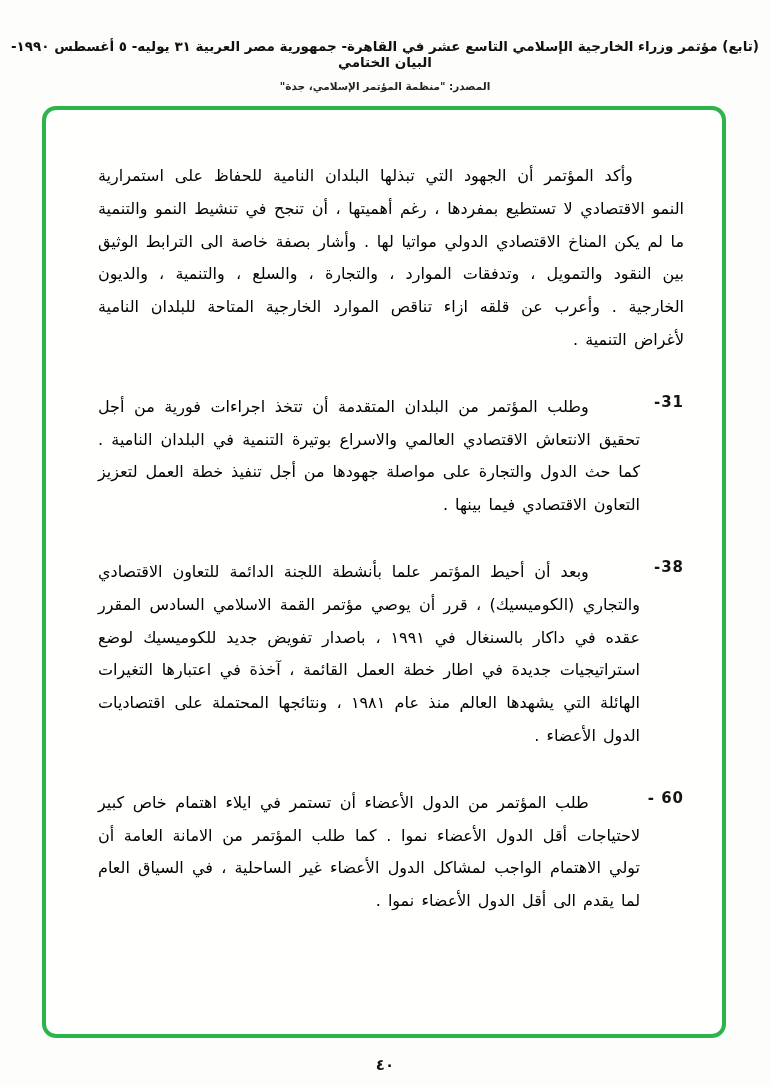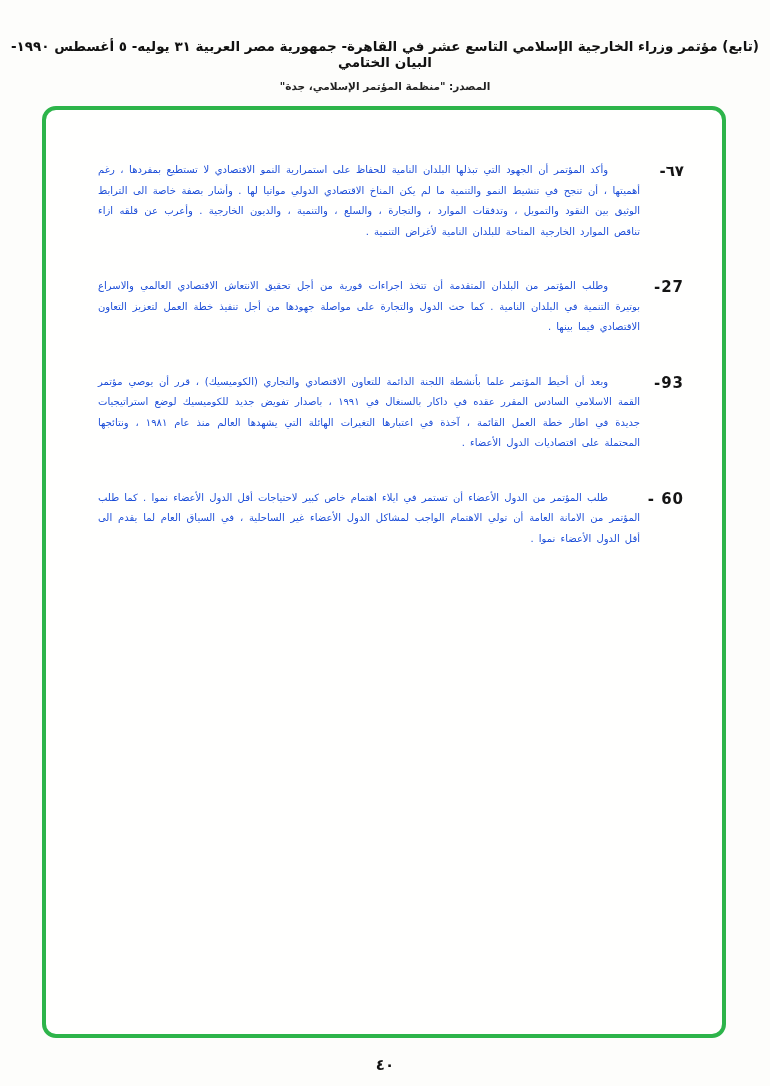--- a/index.html
+++ b/index.html
@@ -60,26 +60,26 @@
     flex: 0 0 44px;
     font-size: 15px;
     font-weight: bold;
     color: #151515;
     padding-top: 2px;
     letter-spacing: 1px;
     white-space: nowrap;
   }
   .para-text {
     flex: 1 1 auto;
-    font-size: 10px;
+    font-size: 16px;
     line-height: 2.05;
     text-align: justify;
     text-align-last: right;
     text-indent: 3.2em;
-    color: #1d4ed8;
+    color: #000000;
     word-spacing: 2px;
   }
   .page-number {
     position: absolute;
     bottom: 12px;
     left: 0;
     right: 0;
     text-align: center;
     font-size: 15px;
     font-weight: bold;
@@ -93,31 +93,30 @@
 
   <div class="doc-header">
     <div class="line1">(تابع) مؤتمر وزراء الخارجية الإسلامي التاسع عشر في القاهرة- جمهورية مصر العربية ٣١ يوليه- ٥ أغسطس ١٩٩٠- البيان الختامي</div>
     <div class="line2">المصدر: "منظمة المؤتمر الإسلامي، جدة"</div>
   </div>
 
   <div class="green-frame">
     <div class="frame-inner">
 
       <div class="para">
-        <div class="para-number">٦٧-</div>
         <div class="para-text">وأكد المؤتمر أن الجهود التي تبذلها البلدان النامية للحفاظ على استمرارية النمو الاقتصادي لا تستطيع بمفردها ، رغم أهميتها ، أن تنجح في تنشيط النمو والتنمية ما لم يكن المناخ الاقتصادي الدولي مواتيا لها . وأشار بصفة خاصة الى الترابط الوثيق بين النقود والتمويل ، وتدفقات الموارد ، والتجارة ، والسلع ، والتنمية ، والديون الخارجية . وأعرب عن قلقه ازاء تناقص الموارد الخارجية المتاحة للبلدان النامية لأغراض التنمية .</div>
       </div>
 
       <div class="para">
-        <div class="para-number">27-</div>
+        <div class="para-number">31-</div>
         <div class="para-text">وطلب المؤتمر من البلدان المتقدمة أن تتخذ اجراءات فورية من أجل تحقيق الانتعاش الاقتصادي العالمي والاسراع بوتيرة التنمية في البلدان النامية . كما حث الدول والتجارة على مواصلة جهودها من أجل تنفيذ خطة العمل لتعزيز التعاون الاقتصادي فيما بينها .</div>
       </div>
 
       <div class="para">
-        <div class="para-number">93-</div>
+        <div class="para-number">38-</div>
         <div class="para-text">وبعد أن أحيط المؤتمر علما بأنشطة اللجنة الدائمة للتعاون الاقتصادي والتجاري (الكوميسيك) ، قرر أن يوصي مؤتمر القمة الاسلامي السادس المقرر عقده في داكار بالسنغال في ١٩٩١ ، باصدار تفويض جديد للكوميسيك لوضع استراتيجيات جديدة في اطار خطة العمل القائمة ، آخذة في اعتبارها التغيرات الهائلة التي يشهدها العالم منذ عام ١٩٨١ ، ونتائجها المحتملة على اقتصاديات الدول الأعضاء .</div>
       </div>
 
       <div class="para">
         <div class="para-number">60 -</div>
         <div class="para-text">طلب المؤتمر من الدول الأعضاء أن تستمر في ايلاء اهتمام خاص كبير لاحتياجات أقل الدول الأعضاء نموا . كما طلب المؤتمر من الامانة العامة أن تولي الاهتمام الواجب لمشاكل الدول الأعضاء غير الساحلية ، في السياق العام لما يقدم الى أقل الدول الأعضاء نموا .</div>
       </div>
 
     </div>
   </div>

